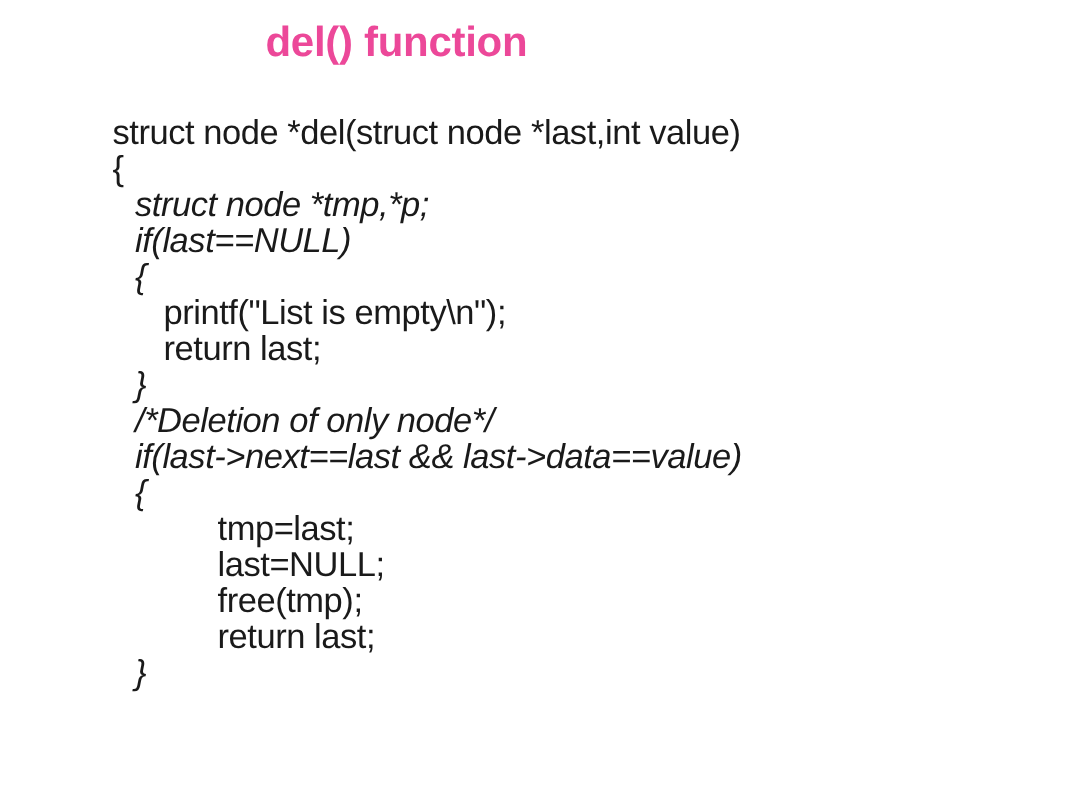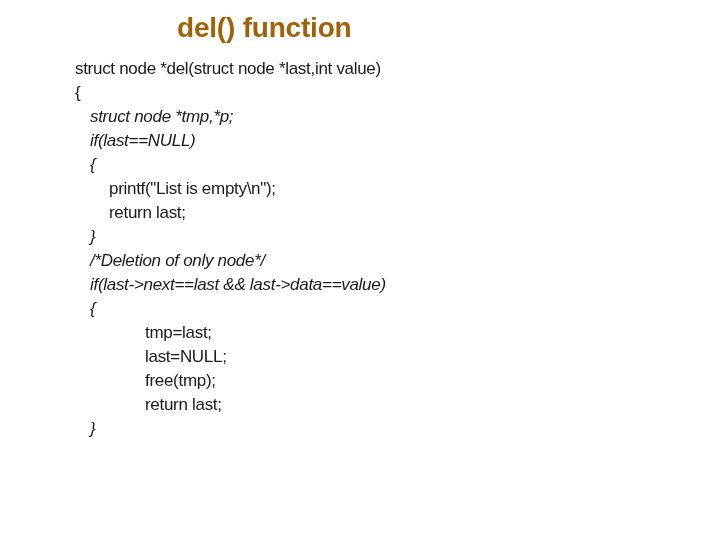--- a/index.html
+++ b/index.html
@@ -19,29 +19,29 @@
     height: 540px;
     background: #ffffff;
   }
   .slide-title {
     position: absolute;
     left: 177px;
     top: 12px;
     font-size: 28px;
     line-height: 32px;
     font-weight: bold;
-    color: #a16207;
+    color: #ec4899;
     letter-spacing: -0.2px;
     white-space: pre;
   }
   .code-block {
     position: absolute;
     left: 75px;
-    top: 57px;
-    font-size: 17px;
+    top: 76px;
+    font-size: 23px;
     line-height: 24px;
     color: #1a1a1a;
     letter-spacing: -0.3px;
     white-space: pre;
   }
   .code-line { padding-left: 0; }
   .ind-0 { padding-left: 0; }
   .ind-1 { padding-left: 15px; font-style: italic; }
   .ind-2 { padding-left: 34px; }
   .ind-3 { padding-left: 70px; }

